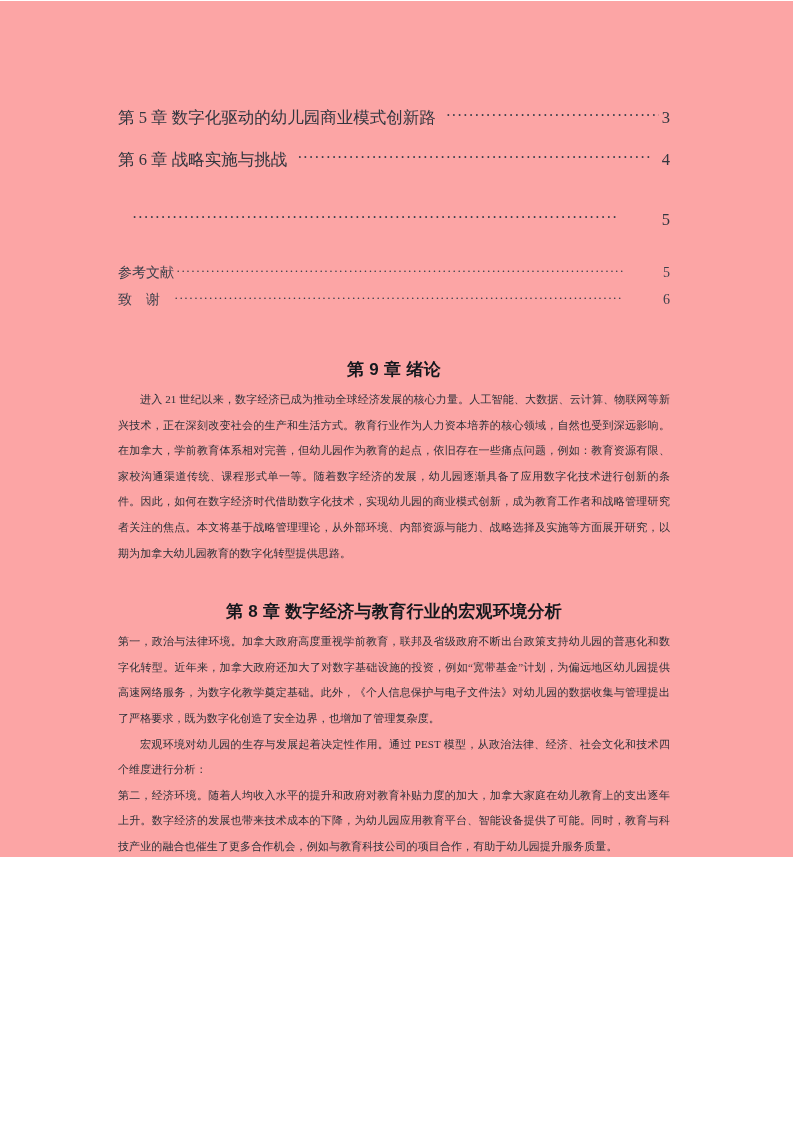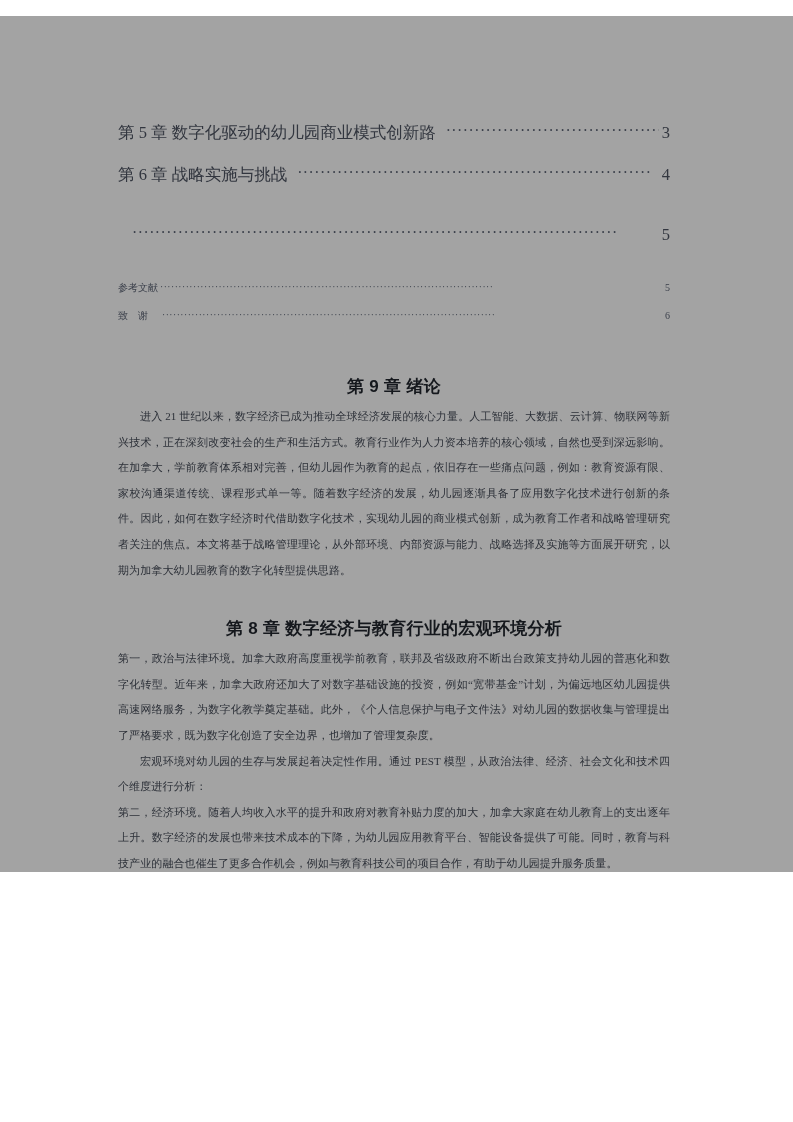--- a/index.html
+++ b/index.html
@@ -10,22 +10,22 @@
   }
   body {
     font-family: "Liberation Serif", "DejaVu Serif", serif;
     color: #1a1a1a;
     -webkit-font-smoothing: antialiased;
   }
   .page {
     position: relative;
     width: 793px;
     height: 856px;
-    margin: 16px auto;
-    background: #a3a3a3;
+    margin: 1px auto;
+    background: #fca5a5;
     overflow: hidden;
     box-sizing: border-box;
   }
   .content {
     position: absolute;
     left: 118px;
     top: 96px;
     width: 552px;
   }
 
@@ -40,21 +40,21 @@
     width: 100%;
     color: #3a3f4a;
     white-space: nowrap;
   }
   .toc-entry.chapter {
     font-size: 16.5px;
     line-height: 42px;
     color: #32363f;
   }
   .toc-entry.backmatter {
-    font-size: 10px;
+    font-size: 14px;
     line-height: 27px;
     color: #3a3f4a;
   }
   .toc-entry.gap-before {
     margin-top: 18px;
   }
   .toc-title {
     flex: 0 0 auto;
   }
   .toc-dots {

